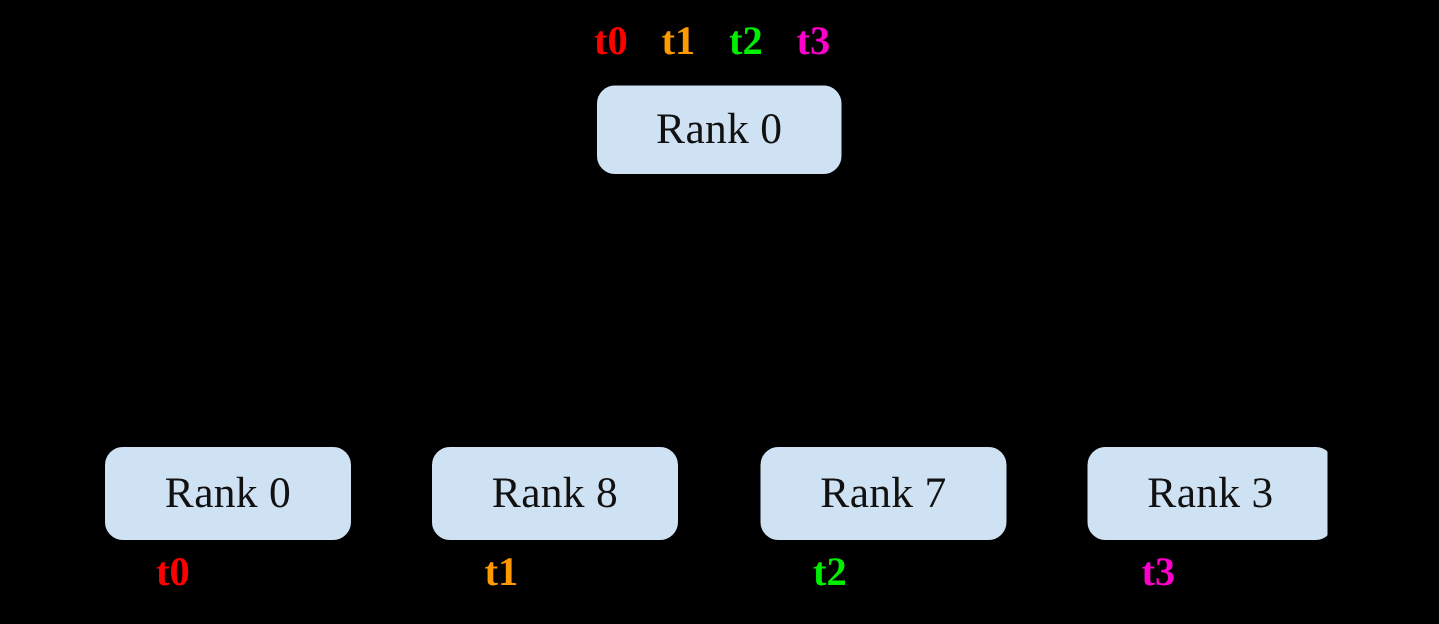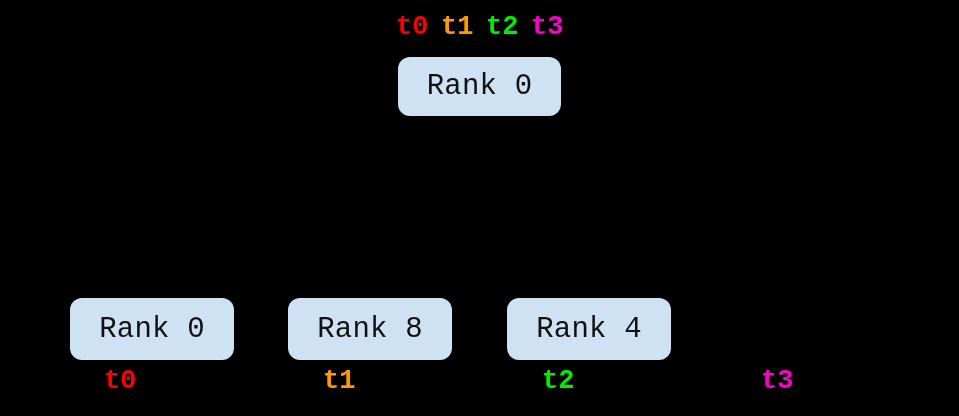--- a/index.html
+++ b/index.html
@@ -6,21 +6,21 @@
     margin: 0;
     padding: 0;
     background: #000000;
   }
   #canvas {
     position: relative;
     width: 885px;
     height: 416px;
     background: #000000;
     overflow: hidden;
-    font-family: Liberation Mono, monospace;
+    font-family: Liberation Serif, serif;
   }
   .node {
     position: absolute;
     background: #cfe2f3;
     border-radius: 12px;
     display: flex;
     align-items: center;
     justify-content: center;
     color: #111111;
     font-size: 29px;
@@ -48,20 +48,21 @@
 
   <span class="tag tag-top" style="left: 396px; color: rgb(255, 0, 0);">t0</span>
   <span class="tag tag-top" style="left: 441px; color: rgb(255, 153, 0);">t1</span>
   <span class="tag tag-top" style="left: 486px; color: rgb(0, 238, 0);">t2</span>
   <span class="tag tag-top" style="left: 531px; color: rgb(255, 0, 204);">t3</span>
 
   <div class="node" style="left: 398px; top: 57px; width: 163px; height: 59px; background: rgb(207, 226, 243); color: rgb(17, 17, 17);">Rank 0</div>
 
   <div class="node" style="left: 70px; top: 298px; width: 164px; height: 62px; background: rgb(207, 226, 243); color: rgb(17, 17, 17);">Rank 0</div>
   <div class="node" style="left: 288px; top: 298px; width: 164px; height: 62px; background: rgb(207, 226, 243); color: rgb(17, 17, 17);">Rank 8</div>
-  <div class="node" style="left: 507px; top: 298px; width: 164px; height: 62px; background: rgb(207, 226, 243); color: rgb(17, 17, 17);">Rank 4</div>
+  <div class="node" style="left: 507px; top: 298px; width: 164px; height: 62px; background: rgb(207, 226, 243); color: rgb(17, 17, 17);">Rank 7</div>
+  <div class="node" style="left: 725px; top: 298px; width: 164px; height: 62px; background: rgb(207, 226, 243); color: rgb(17, 17, 17);">Rank 3</div>
 
   <span class="tag tag-bottom" style="left: 104px; color: rgb(255, 0, 0);">t0</span>
   <span class="tag tag-bottom" style="left: 323px; color: rgb(255, 153, 0);">t1</span>
   <span class="tag tag-bottom" style="left: 542px; color: rgb(0, 238, 0);">t2</span>
   <span class="tag tag-bottom" style="left: 761px; color: rgb(255, 0, 204);">t3</span>
 
 </div>
 
 </body></html>

